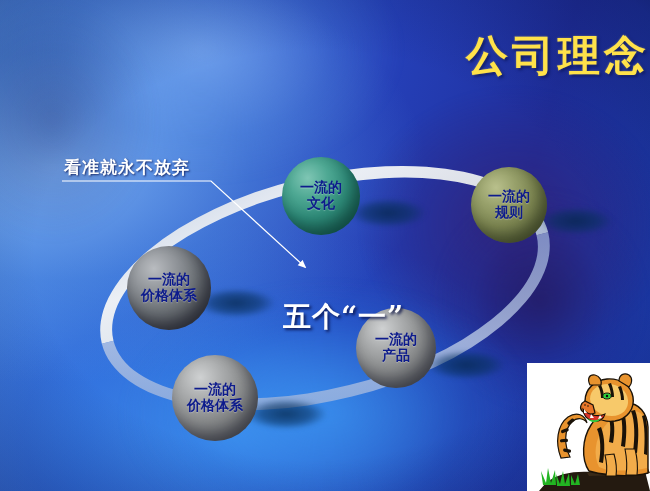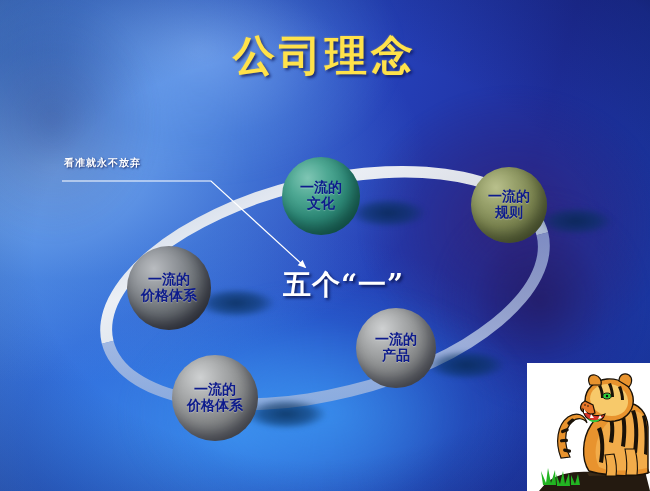--- a/index.html
+++ b/index.html
@@ -45,21 +45,21 @@
     filter:blur(6px);
   }
   .bg-vignette{
     position:absolute;inset:0;
     background:radial-gradient(ellipse 82% 80% at 48% 52%, rgba(0,0,0,0) 52%, rgba(8,12,60,0.32) 88%, rgba(5,8,45,0.55) 100%);
   }
 
   
   .title{
     position:absolute;left:0;right:0;top:28px;
-    text-align:center;
+    text-align:right;
     font-family:"DejaVu Serif","Liberation Serif",serif;
     font-weight:700;
     font-size:42px;
     letter-spacing:4px;
     color:#ffe24a;
     text-shadow:2px 2px 3px rgba(10,20,90,0.75), 0 0 2px rgba(255,235,120,0.5);
   }
 
   
   .ring-wrap{position:absolute;left:0;top:0;width:650px;height:491px;}
@@ -98,34 +98,35 @@
     background:radial-gradient(ellipse 50% 50% at 50% 50%, rgba(6,40,78,0.78) 0%, rgba(8,48,92,0.55) 52%, rgba(20,70,140,0.0) 86%);
     filter:blur(2px);
   }
 
   
   .annot{
     position:absolute;
     font-family:"DejaVu Serif","Liberation Serif",serif;
     font-weight:700;
     color:#ffffff;
-    font-size:10px;
+    font-size:17px;
     letter-spacing:1px;
     text-shadow:1px 1px 2px rgba(10,20,80,0.8);
     white-space:nowrap;
   }
   .center-label{
     position:absolute;
     font-family:"DejaVu Serif","Liberation Serif",serif;
     font-weight:700;
     color:#ffffff;
     font-size:28px;
     letter-spacing:1px;
     text-shadow:2px 2px 3px rgba(8,16,70,0.85);
     white-space:nowrap;
+    margin-top:32px;
   }
 
   
   .tiger-panel{
     position:absolute;left:527px;top:363px;width:123px;height:128px;
     background:#ffffff;
     overflow:hidden;
   }
 </style>
 </head>

